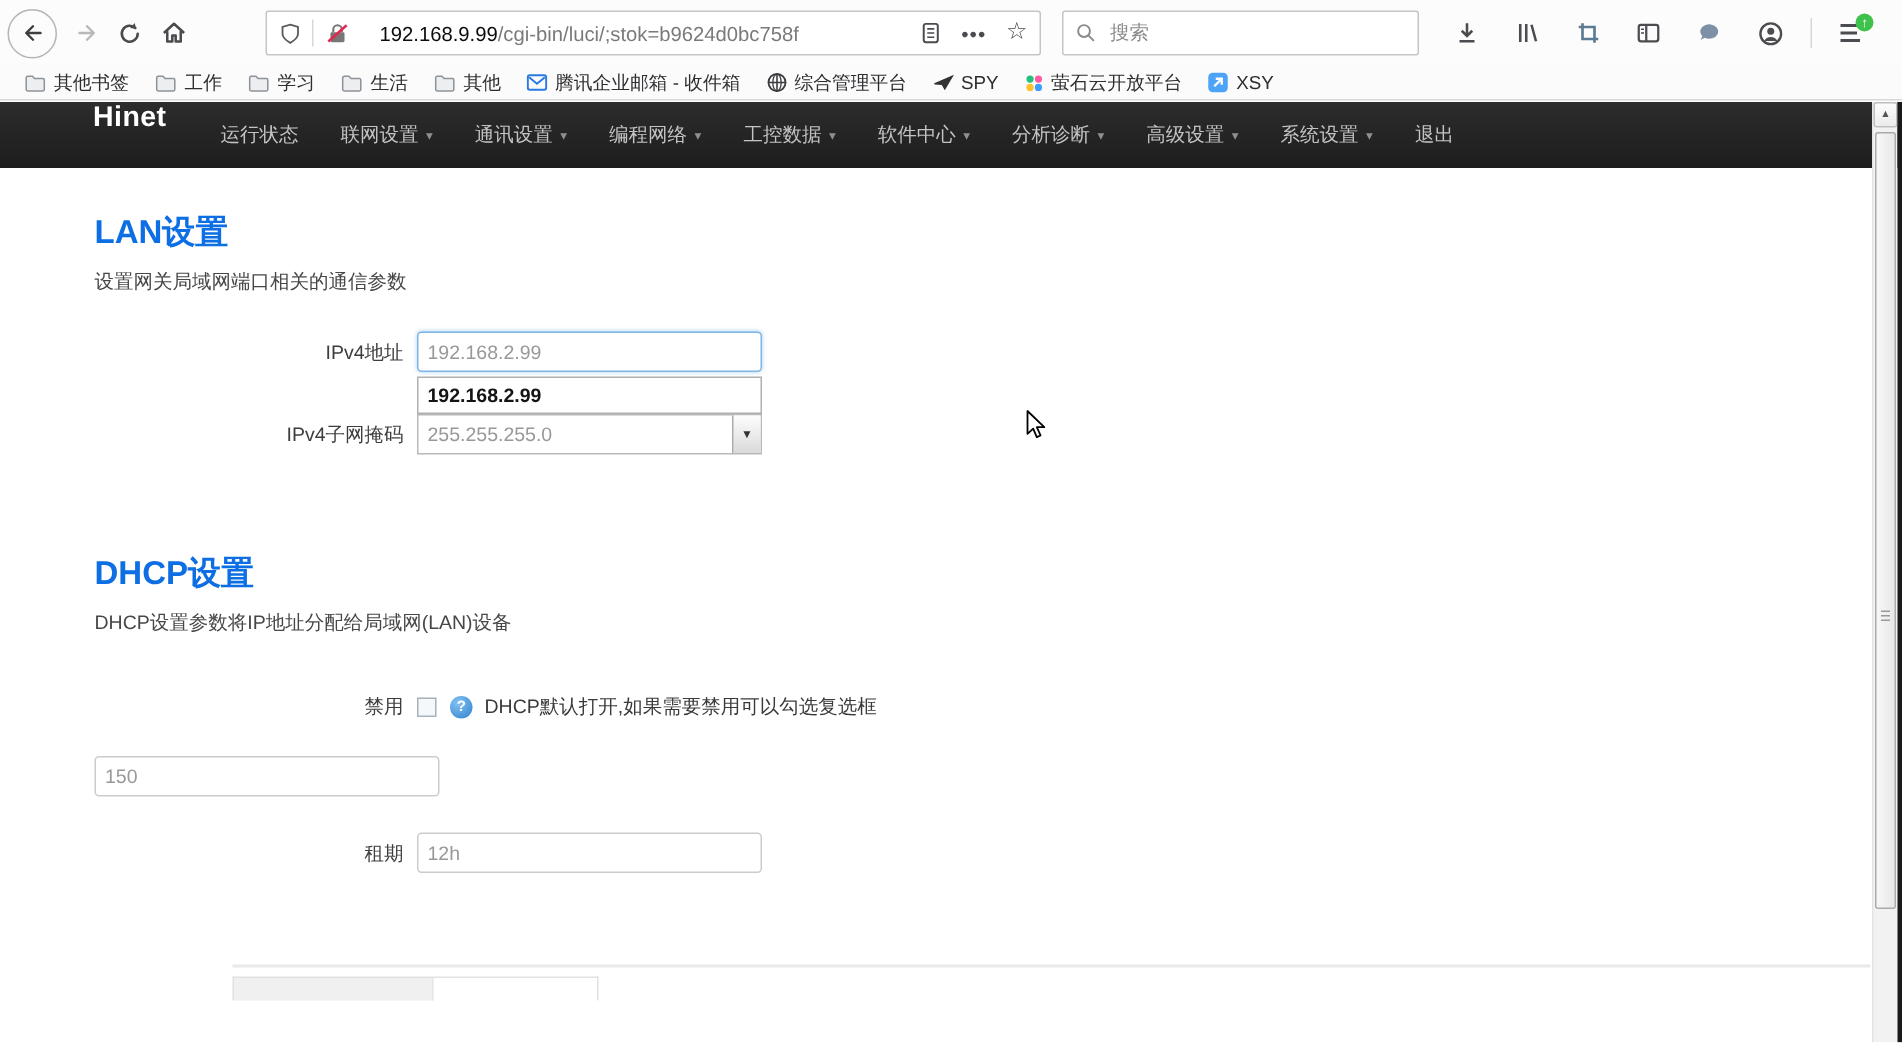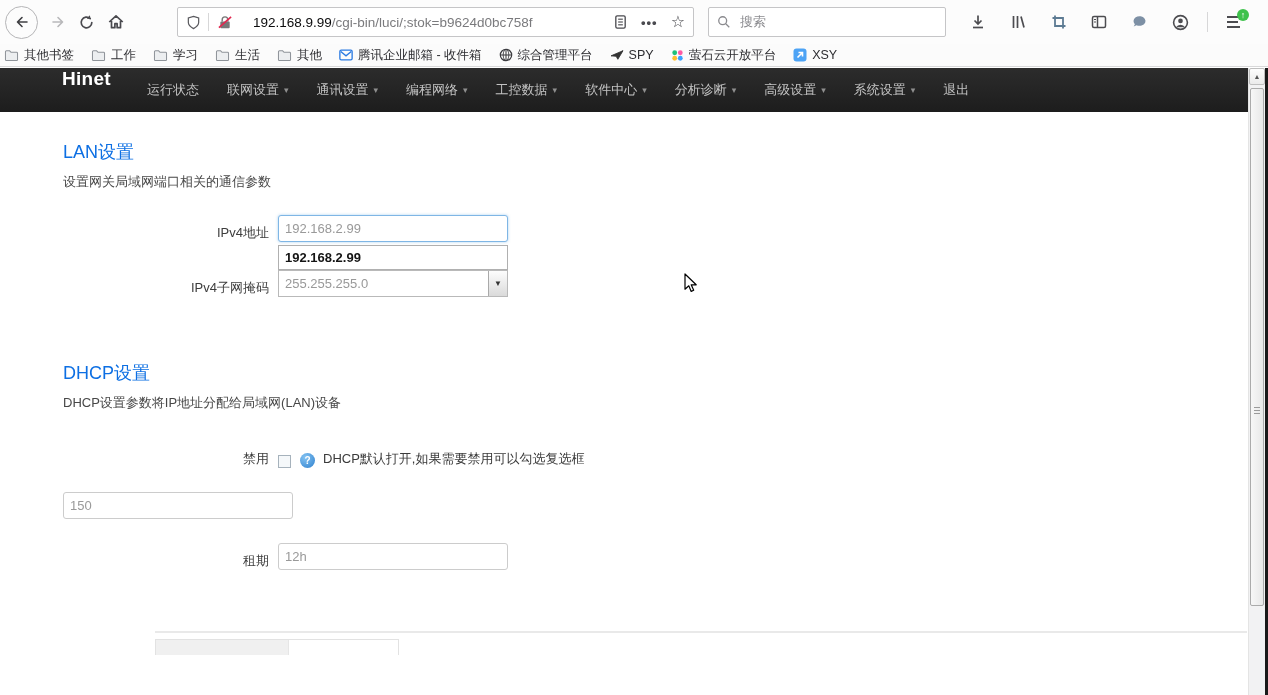--- a/index.html
+++ b/index.html
@@ -24,35 +24,35 @@
   .star { color:#4a4a4f; font-size:16px; line-height:1; }
   .search-box { margin-left:14px; width:238px; height:30px; background:#fff; border:1px solid #c5c5c7; border-radius:2px; display:flex; align-items:center; padding:0 8px; }
   .search-box input { border:none; outline:none; flex:1; font-size:13px; color:#333; margin-left:7px; font-family:Liberation Mono, monospace; background:transparent; }
   .search-box input::placeholder { color:#8a8a8e; }
   .right-icons { display:flex; align-items:center; gap:24px; margin-left:24px; }
   .icon-sep { width:1px; height:20px; background:#d7d7d8; margin:0 -6px; }
   .hamburger-wrap { position:relative; }
   .badge { position:absolute; top:-6px; right:-7px; width:12px; height:12px; border-radius:50%; background:#3fc24c; color:#fff; font-size:9px; line-height:12px; text-align:center; font-weight:bold; }
 
   
-  .bookmarks { position:absolute; top:44px; left:0; right:0; height:23px; background:#fbfbfb; border-bottom:1px solid #d8d8d9; display:flex; align-items:center; padding-left:4px; }
+  .bookmarks { position:absolute; top:44px; left:0; right:0; height:23px; background:#fbfbfb; border-bottom:1px solid #d8d8d9; display:flex; align-items:center; padding-left:16px; }
   .bm-item { display:flex; align-items:center; gap:5px; font-size:12.5px; color:#2e2e32; margin-right:17px; white-space:nowrap; }
 
   
   .page { position:absolute; top:68px; left:0; right:0; bottom:0; background:#fff; }
   .site-nav { height:44px; background:linear-gradient(#2c2c2c,#1d1d1d); display:flex; padding-left:62px; }
   .brand { color:#ffffff; font-size:19px; font-weight:bold; margin-right:36px; letter-spacing:.3px; }
   .nav-item { color:#c3c3c3; font-size:13px; margin-right:28px; display:flex; align-items:center; white-space:nowrap; }
   .nav-item .caret { color:#8f8f8f; font-size:9px; margin-left:5px; }
 
   .content { padding-left:63px; }
-  .section-title { color:#0d6fe3; font-size:18px; font-weight:normal; margin:28px 0 0 0; }
+  .section-title { color:#0d6fe3; font-size:22px; font-weight:bold; margin:28px 0 0 0; }
   .section-desc { font-size:13px; color:#474747; margin-top:9px; }
 
-  .form-row { display:flex; align-items:flex-end; margin-top:24px; }
+  .form-row { display:flex; align-items:center; margin-top:24px; }
   .form-row.tight { margin-top:0; }
   .form-label { width:215px; text-align:right; padding-right:9px; font-size:13px; color:#3d3d3d; white-space:nowrap; }
   .text-input { width:230px; height:27px; border:1px solid #ccc; border-radius:3px; padding:0 6px; font-size:13px; color:#999; font-family:inherit; outline:none; background:#fff; }
   .text-input.focused { border-color:#7fb6e5; box-shadow:0 0 3px rgba(100,170,230,.55); }
   .suggest-row { margin-top:3px; display:flex; }
   .suggest-box { width:230px; border:1px solid #b0b0b0; background:#fff; font-size:13px; font-weight:bold; color:#141414; padding:4px 6px; }
   .select { width:230px; height:27px; border:1px solid #b9b9b9; background:#fff; position:relative; display:flex; align-items:center; padding-left:6px; font-size:13px; color:#999; }
   .select-btn { position:absolute; right:0; top:0; bottom:0; width:19px; background:linear-gradient(#fdfdfd,#dadada); border-left:1px solid #a9a9a9; display:flex; align-items:center; justify-content:center; font-size:8px; color:#333; }
 
   .checkbox { width:13px; height:13px; border:1px solid #a6b2bc; background:#f5f8fa; margin-right:9px; }

